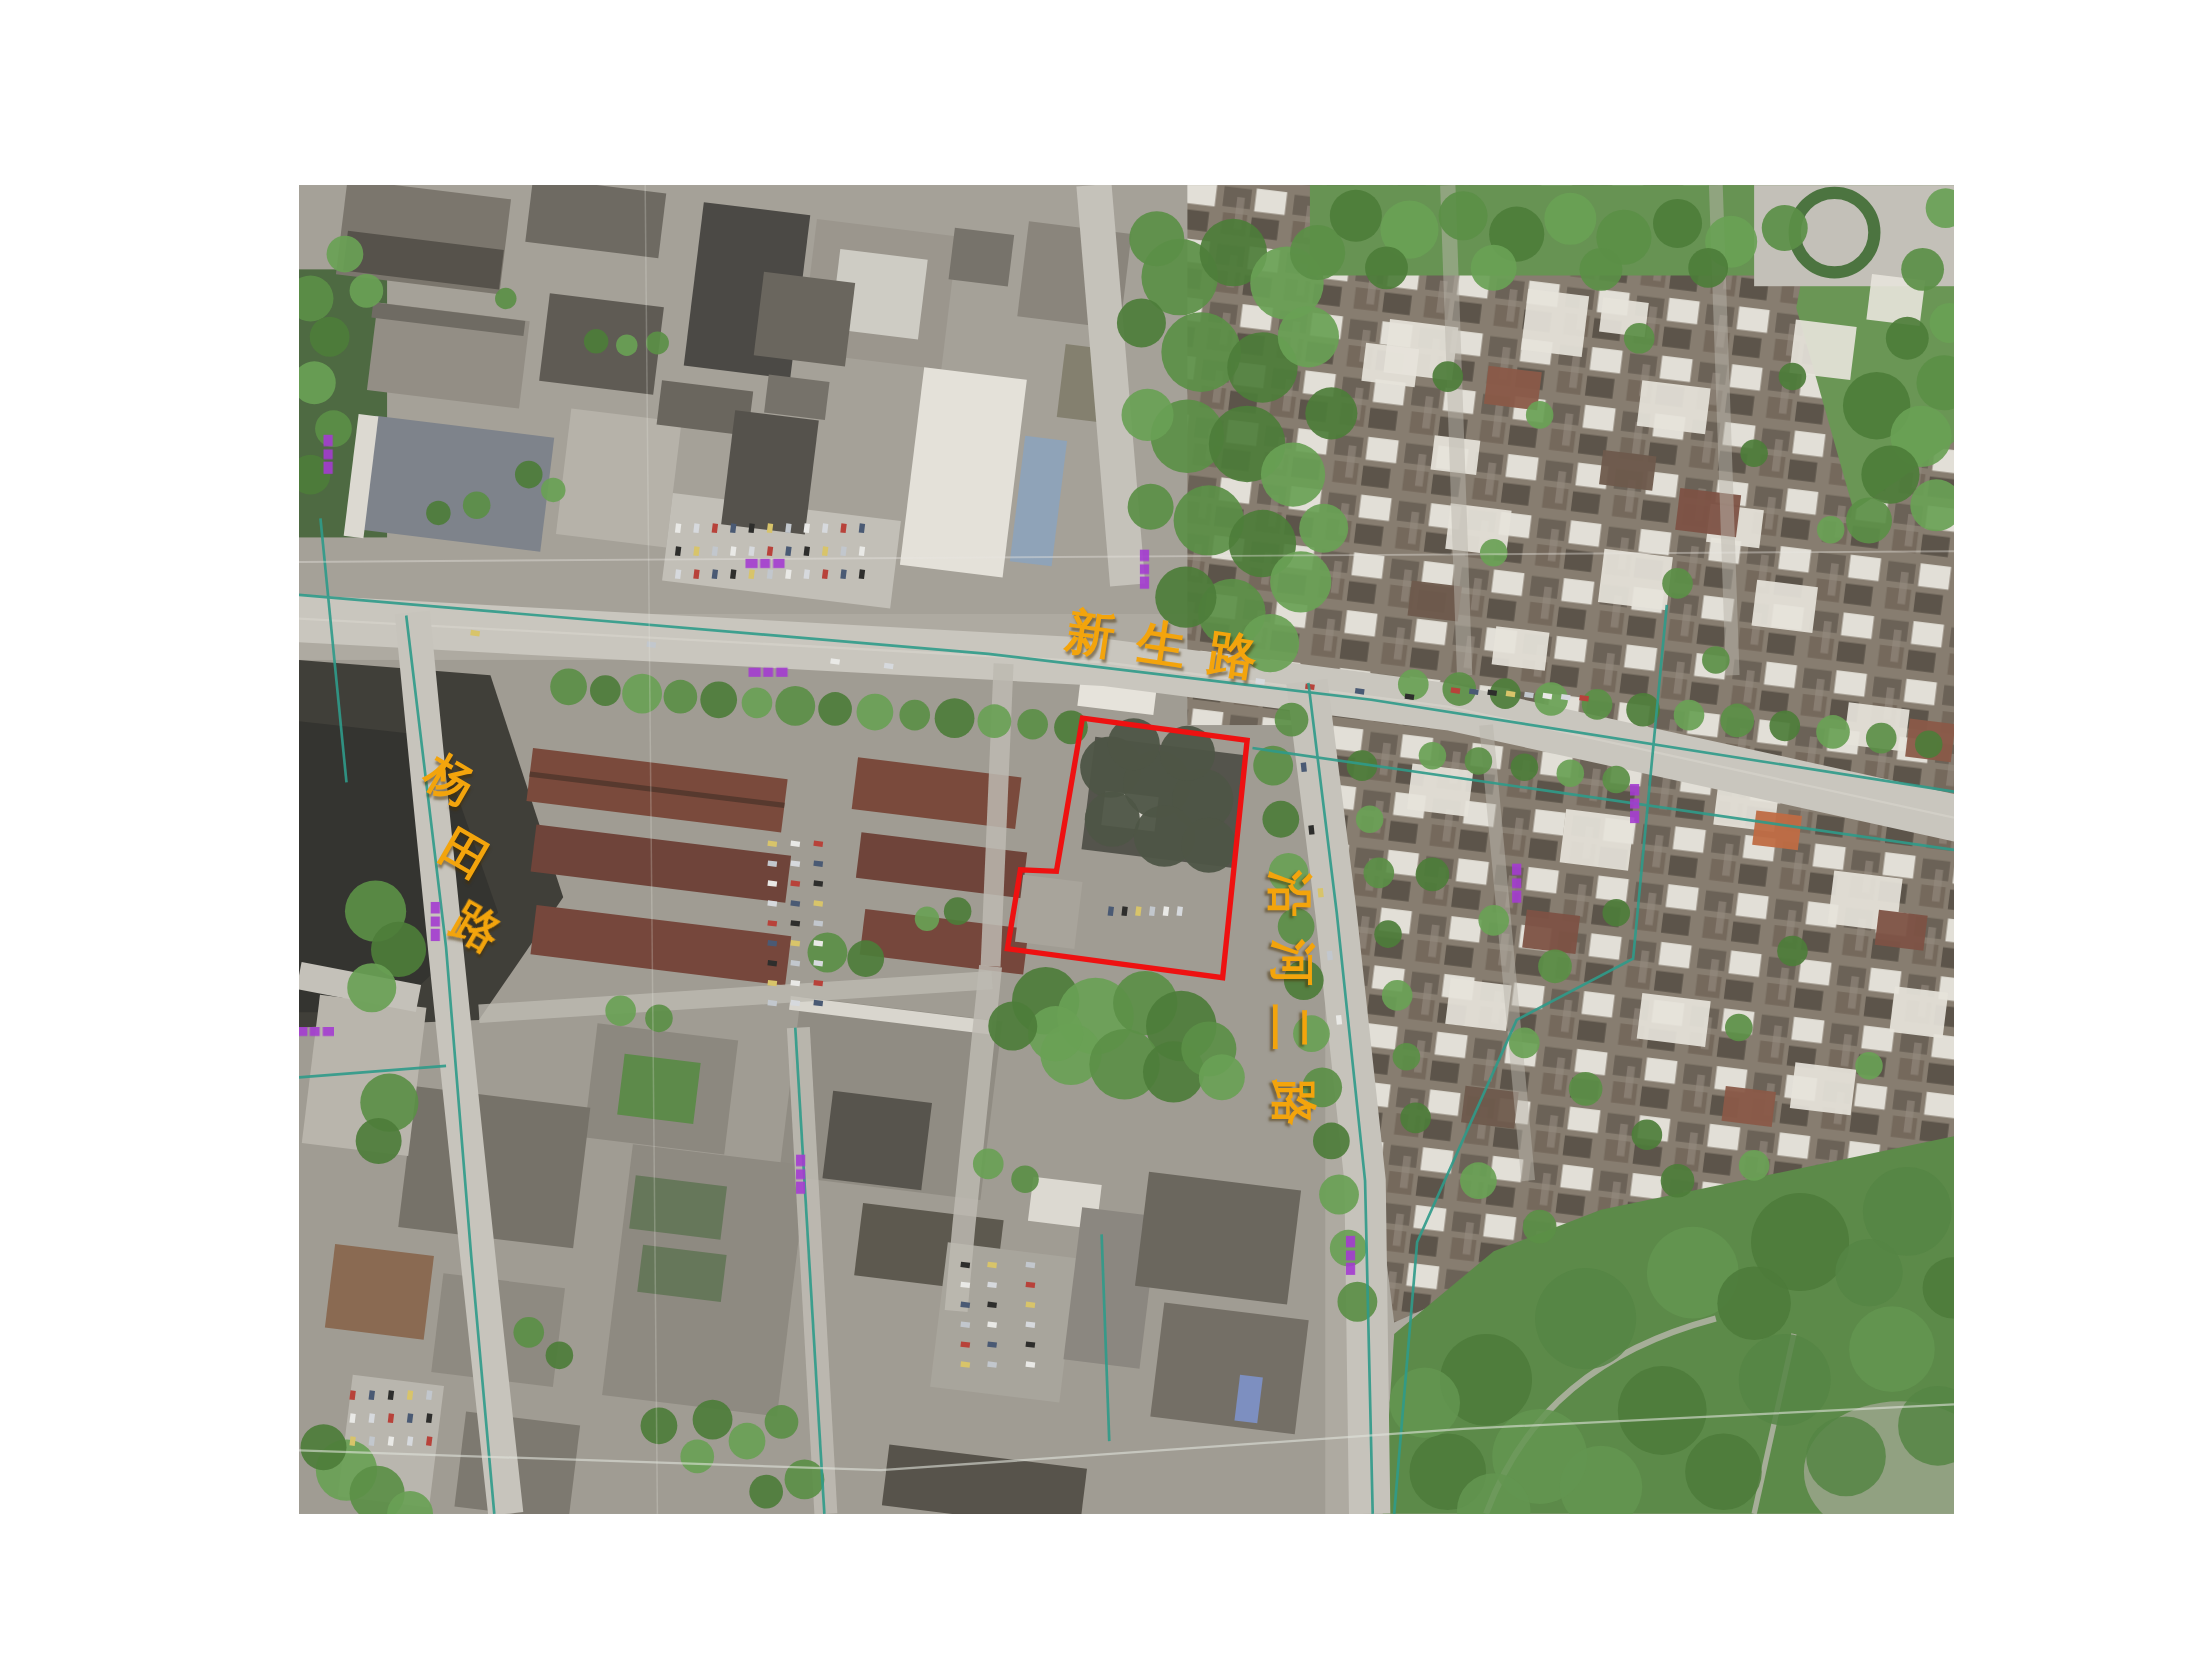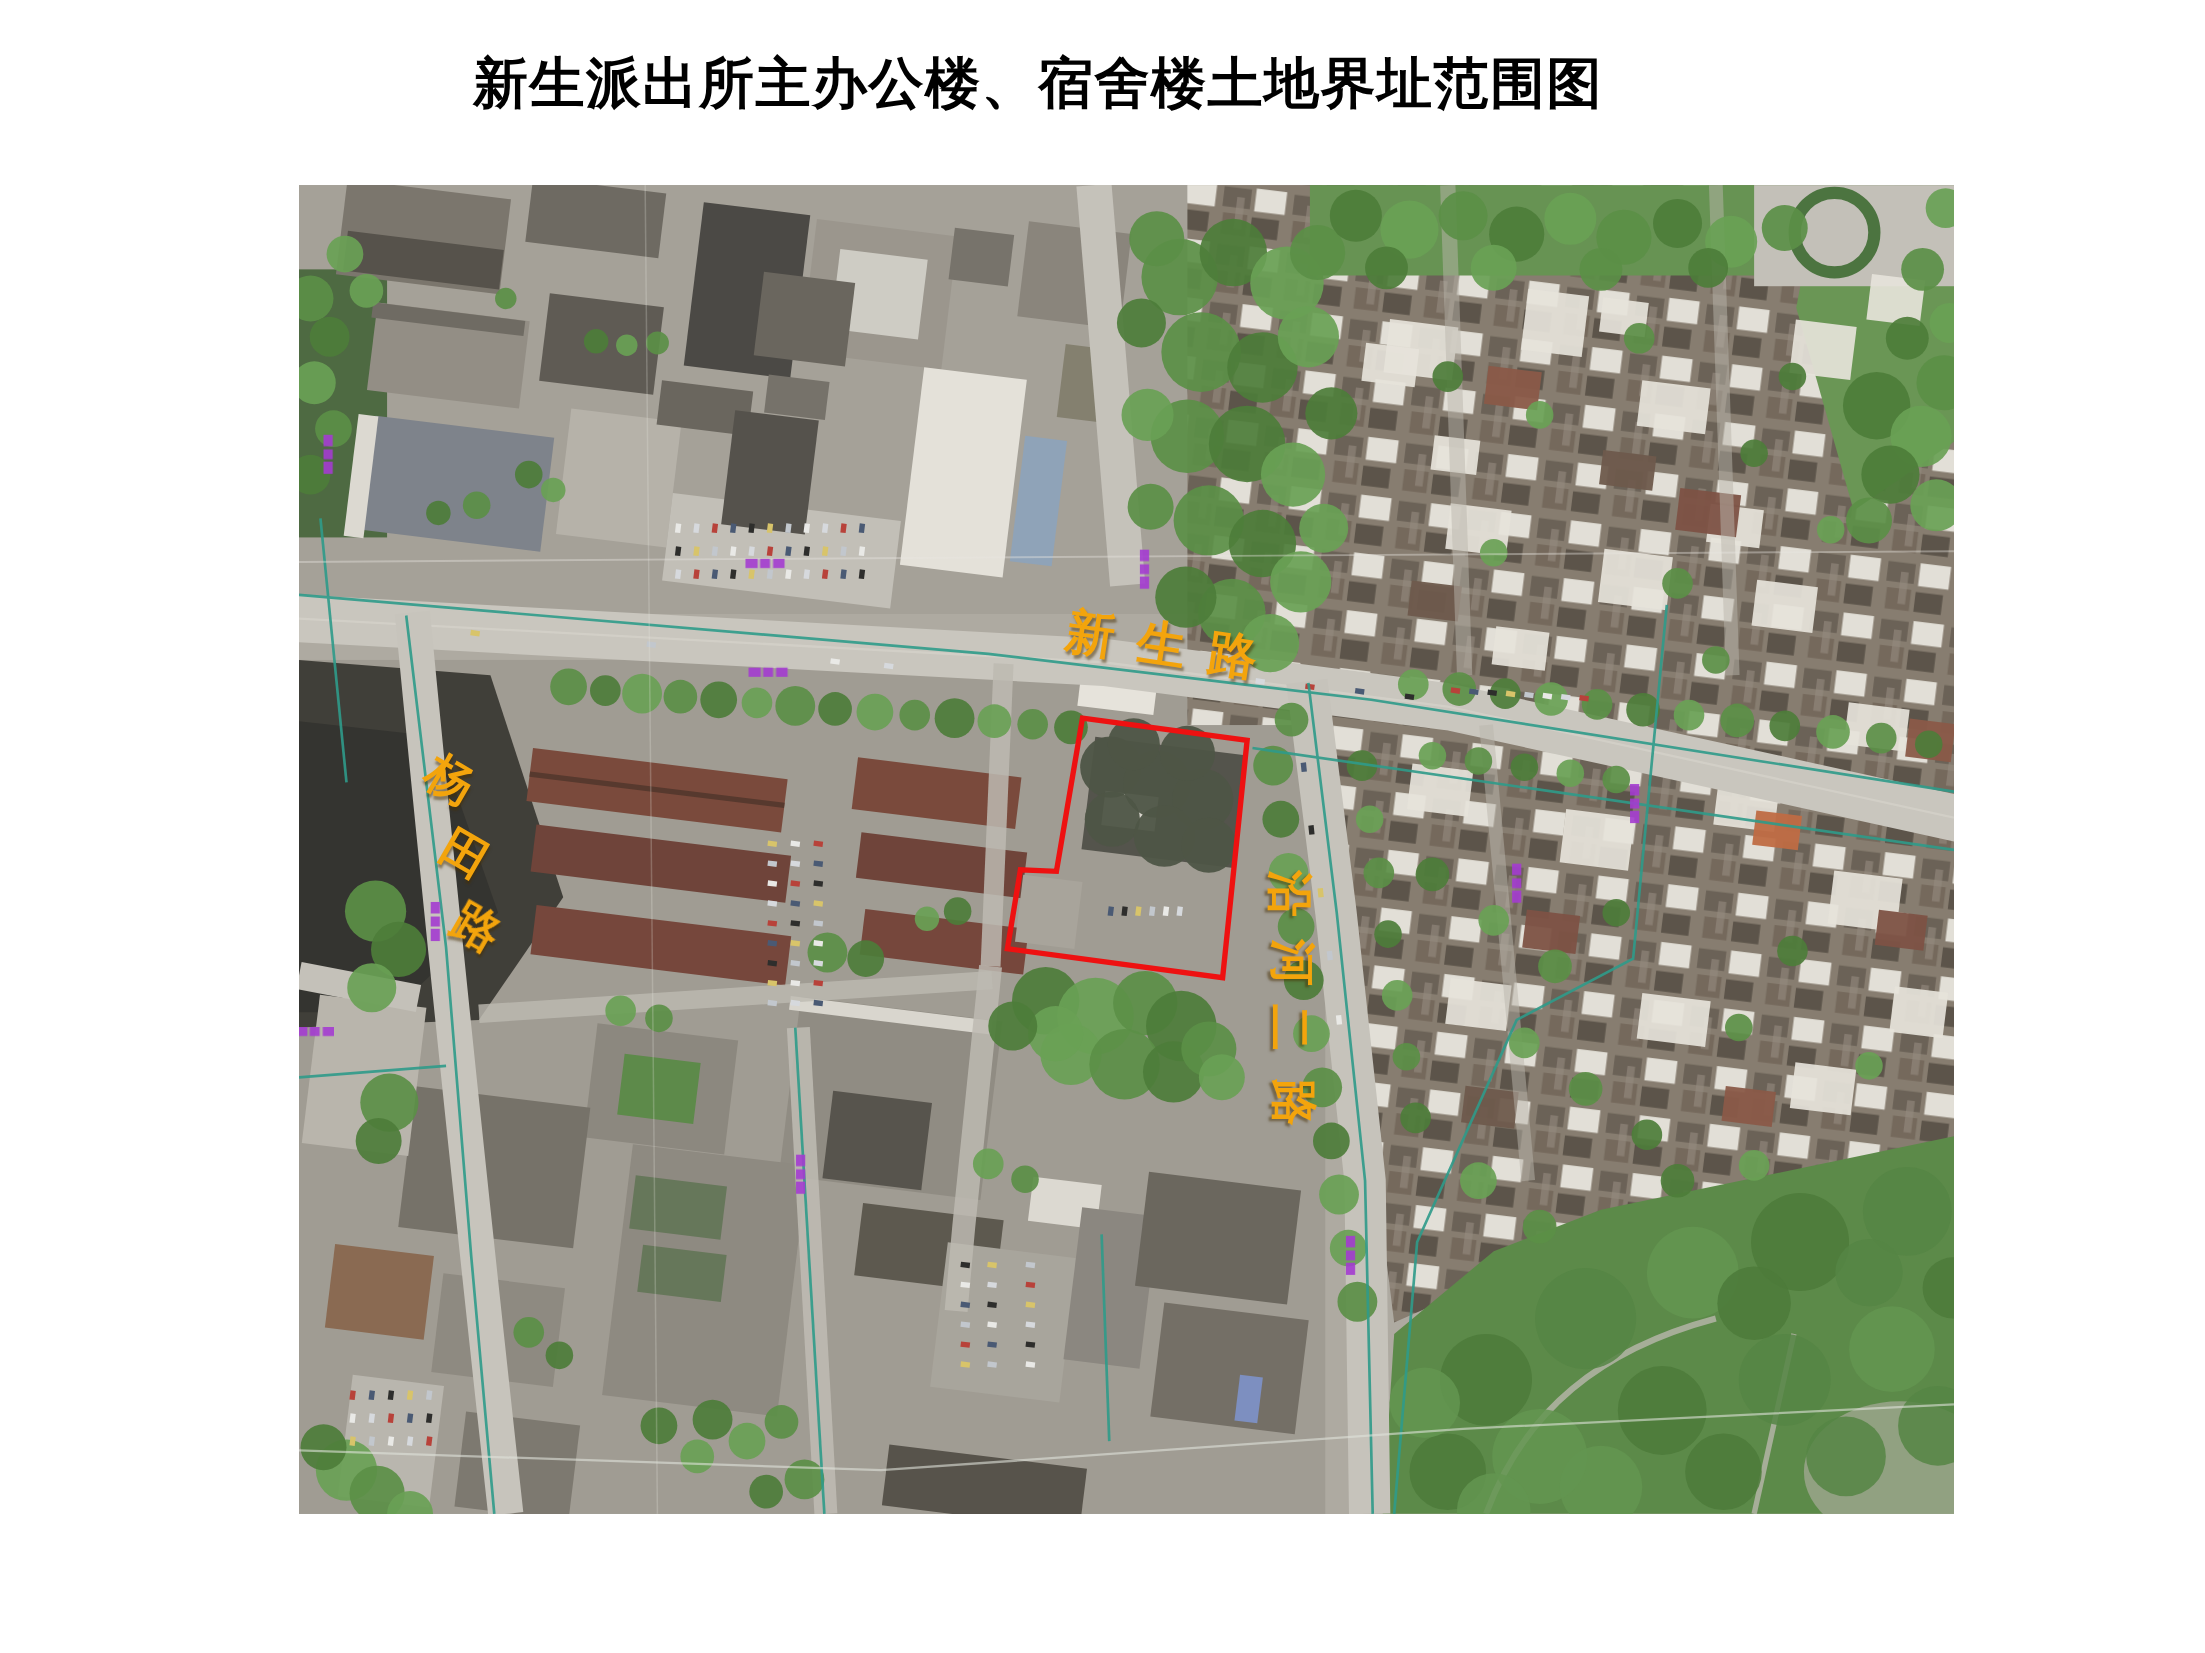--- a/index.html
+++ b/index.html
@@ -17,21 +17,20 @@
        transform:rotate(8.5deg);transform-origin:left center;}
   .vchar{position:absolute;width:55px;height:55px;font-size:47px;line-height:55px;text-align:center;}
   .teal{stroke:var(--cadastral-teal,#2f9b8a);fill:none;}
   .pm{fill:var(--annotation-purple,#a43bd1);}
   .boundary{stroke:var(--boundary-red,#ee1111);fill:none;}
 </style>
 </head>
 <body>
 
 <div class="page">
-  <h1 class="title">新生派出所主办公楼、宿舍楼土地界址范围图</h1>
 
   <div class="map">
     <svg width="1655" height="1329" viewBox="0 0 2161 1735">
       <defs>
         <pattern id="vilA" width="92" height="76" patternUnits="userSpaceOnUse" patternTransform="rotate(7)">
           <rect width="92" height="76" fill="#877d70"></rect>
           <rect x="4" y="6" width="36" height="26" fill="#6b6257"></rect>
           <rect x="46" y="4" width="40" height="30" fill="#e2dfd7"></rect>
           <rect x="6" y="40" width="32" height="28" fill="#75695c"></rect>
           <rect x="44" y="42" width="36" height="26" fill="#5c544a"></rect>

